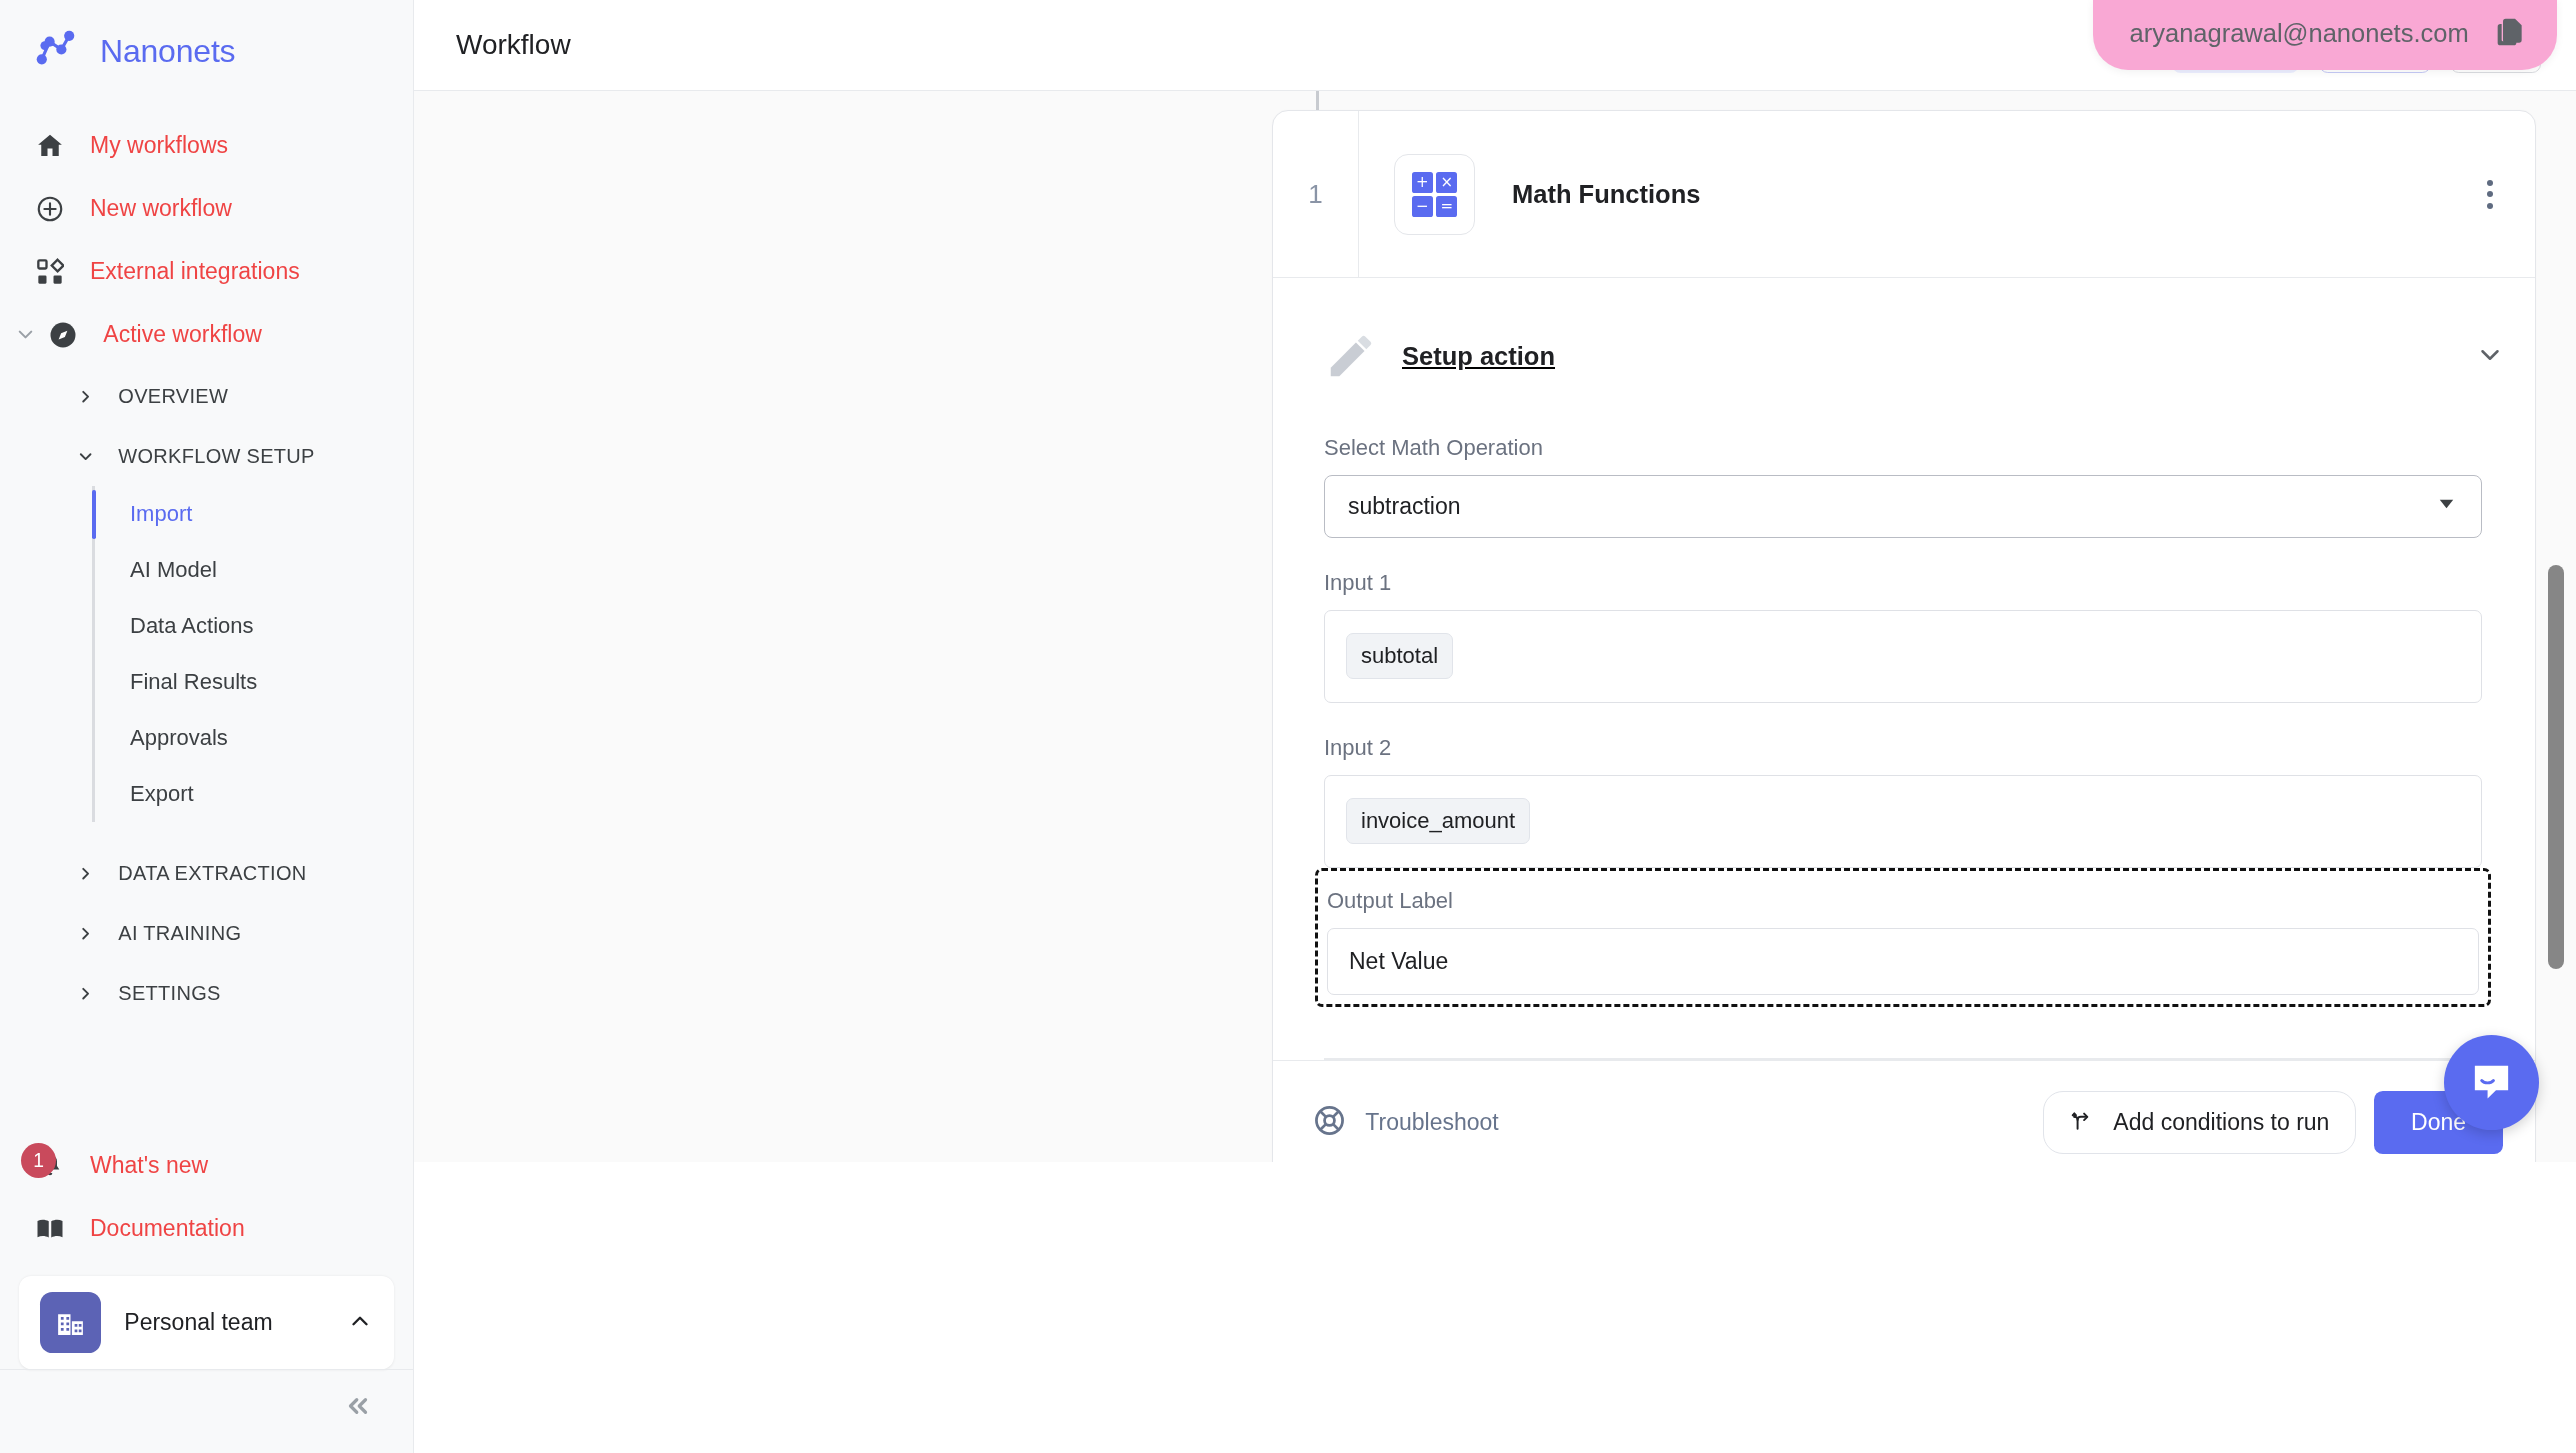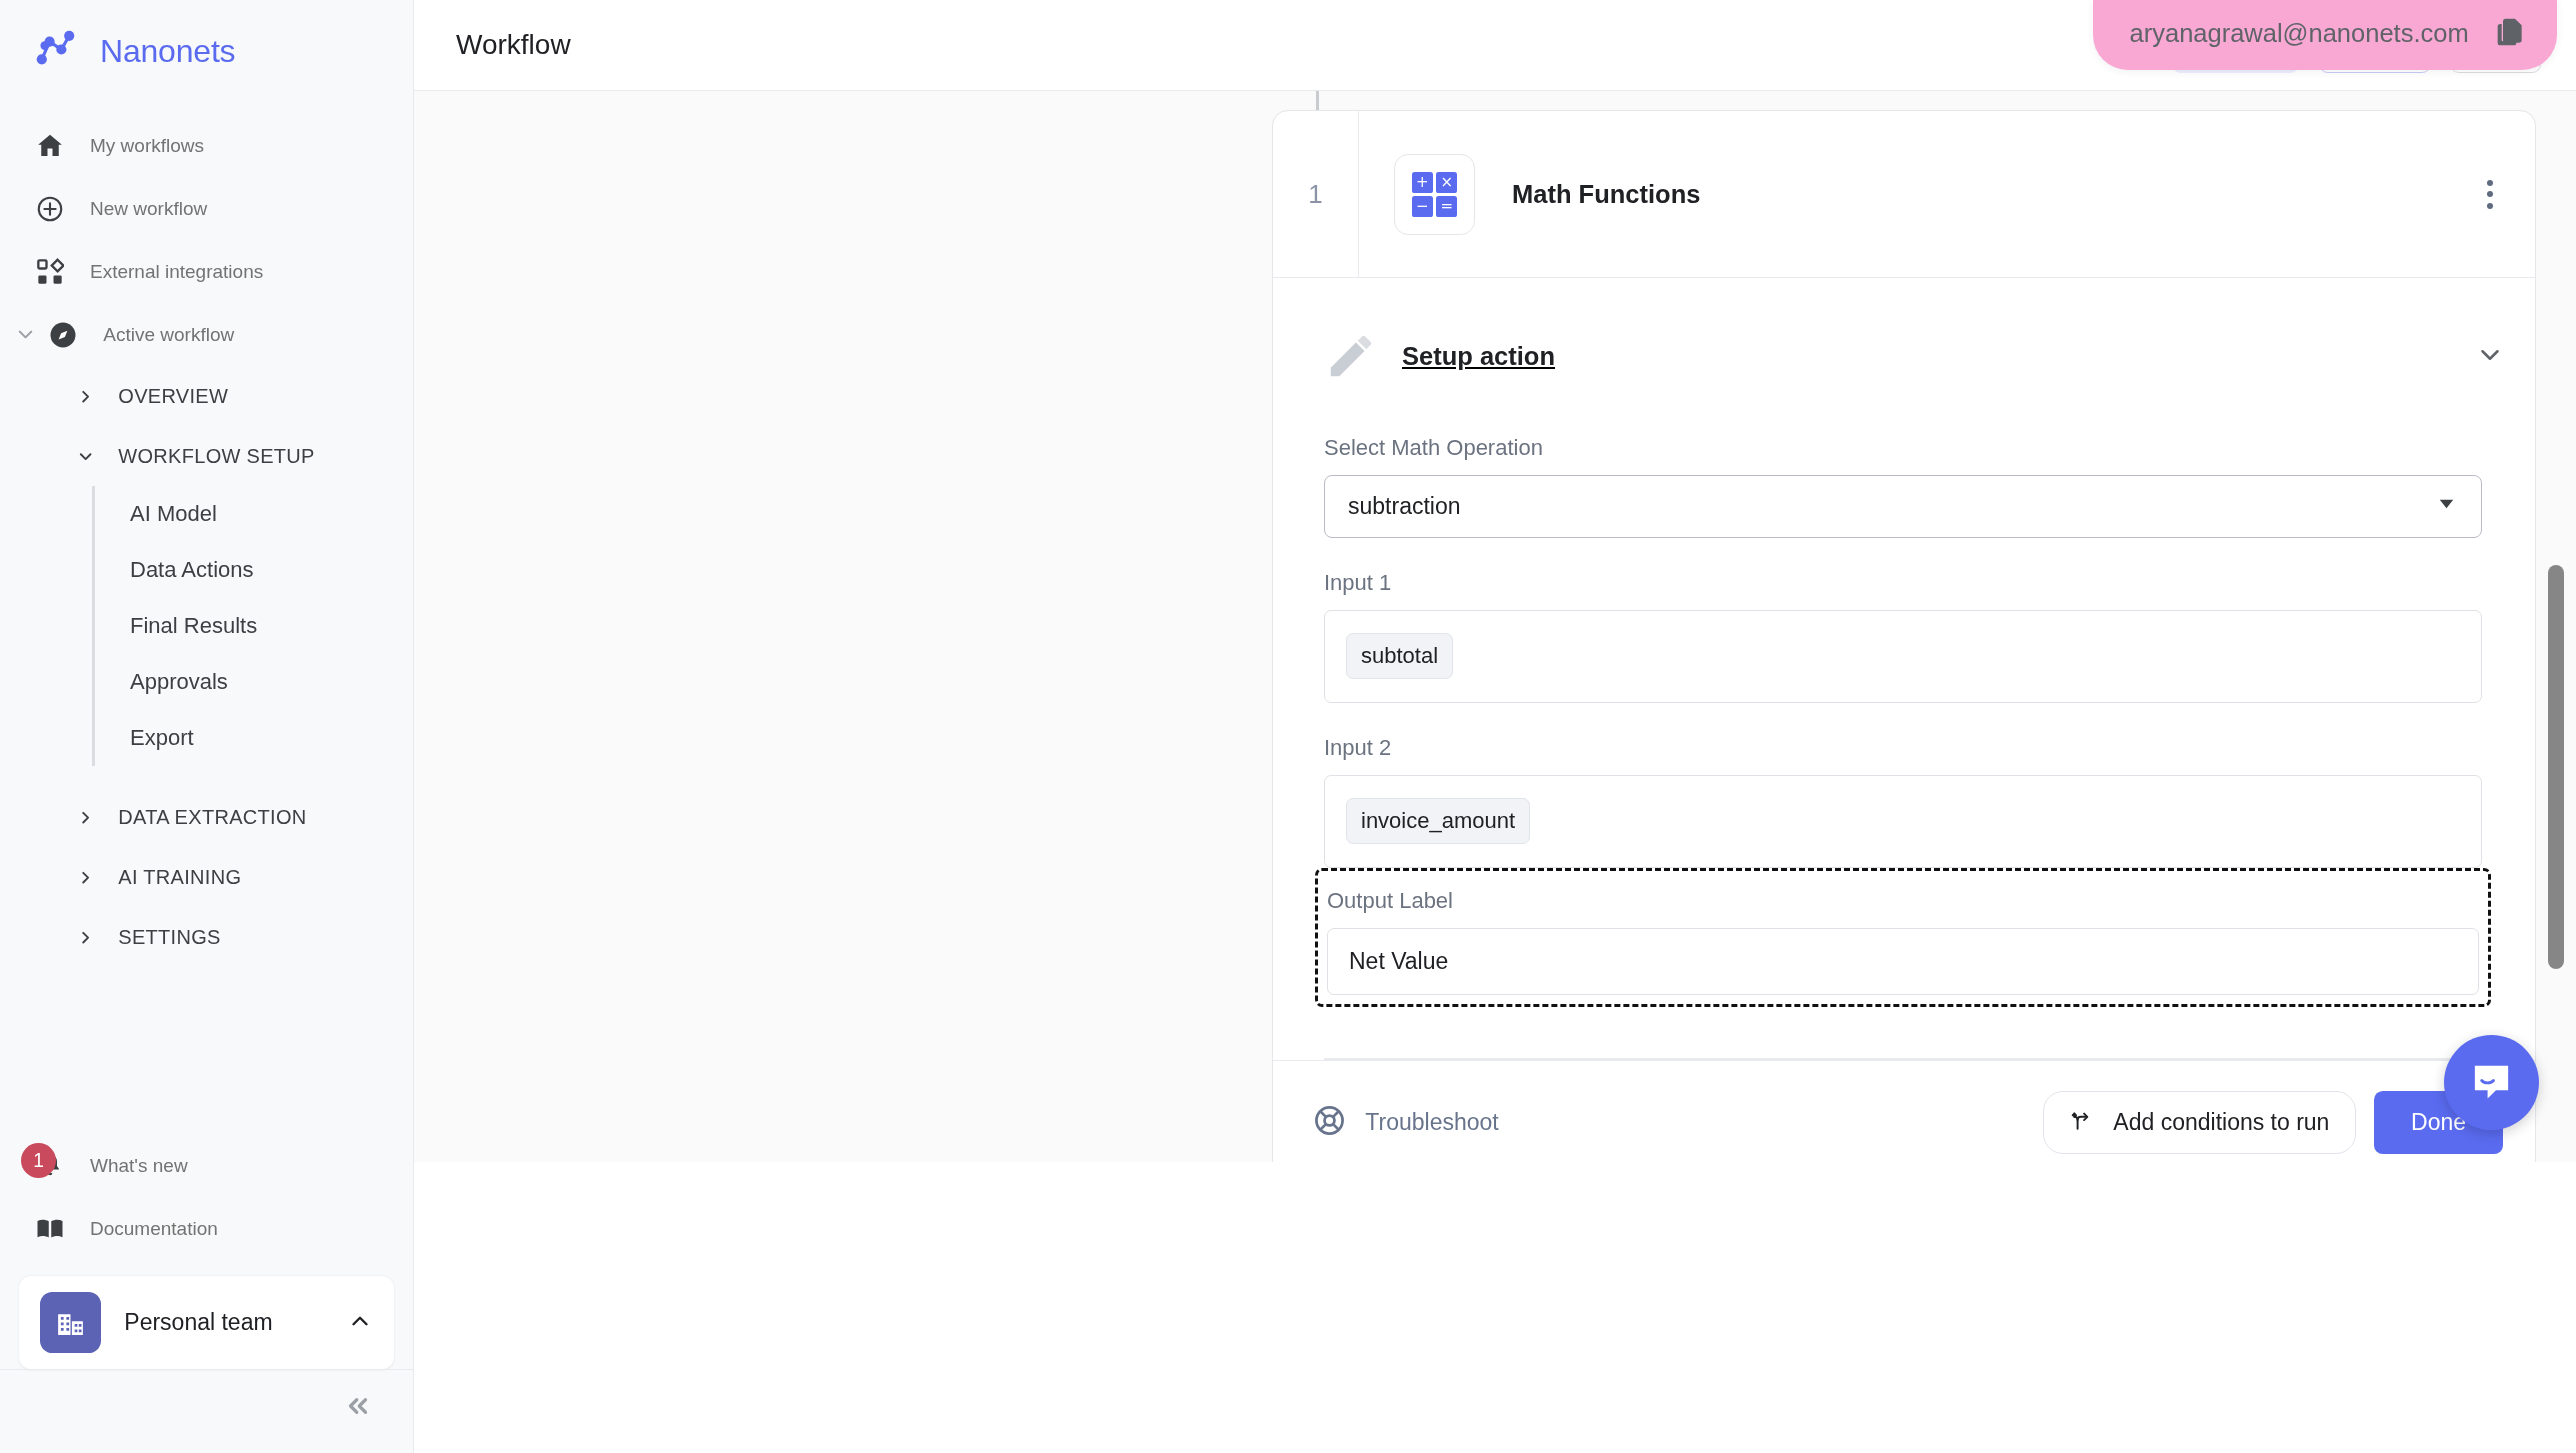--- a/index.html
+++ b/index.html
@@ -22,21 +22,21 @@
   .brand { display: flex; align-items: center; gap: 21px; padding: 26px 0 26px 32px; }
   .brand-name { font-size: 32px; color: #5a6bf0; font-weight: 400; letter-spacing: -0.2px; }
 
   .nav-top { padding-top: 12.3px; }
   .nav-row {
     display: flex; align-items: center;
     height: 63px; padding-left: 32px; gap: 23px;
     cursor: pointer; position: relative;
   }
   .nav-row .ico { width: 35px; height: 35px; display: flex; align-items: center; justify-content: center; flex: 0 0 35px; }
-  .nav-label { font-size: 19px; color: #737373; }
+  .nav-label { font-size: 23px; color: #ef4444; }
 
   .active-wf-row { padding-left: 5.3px; gap: 0; }
   .caret-slot { width: 40px; display: flex; align-items: center; justify-content: center; flex: 0 0 40px; }
 
   
   .section-row {
     display: flex; align-items: center; height: 60px;
     padding-left: 76px; gap: 23px; cursor: pointer;
   }
   .section-row .caret { width: 19.3px; display:flex; align-items:center; justify-content:center; }
@@ -321,20 +321,23 @@
         <span class="caret">
           <svg width="19.3" height="19.3" viewBox="0 0 24 24" fill="none" stroke="#3c4043" stroke-width="2.4" stroke-linecap="round" stroke-linejoin="round">
               <polyline points="6 9 12 15 18 9"></polyline>
             </svg>
         </span>
         <span class="section-label">WORKFLOW SETUP</span>
       </div>
 
       <div class="sub-wrap">
         <div class="sub-rail"></div>
+        <div class="sub-item active">
+            <span>Import</span>
+          </div>
         <div class="sub-item">
             <span>AI Model</span>
           </div>
         <div class="sub-item">
             <span>Data Actions</span>
           </div>
         <div class="sub-item">
             <span>Final Results</span>
           </div>
         <div class="sub-item">

